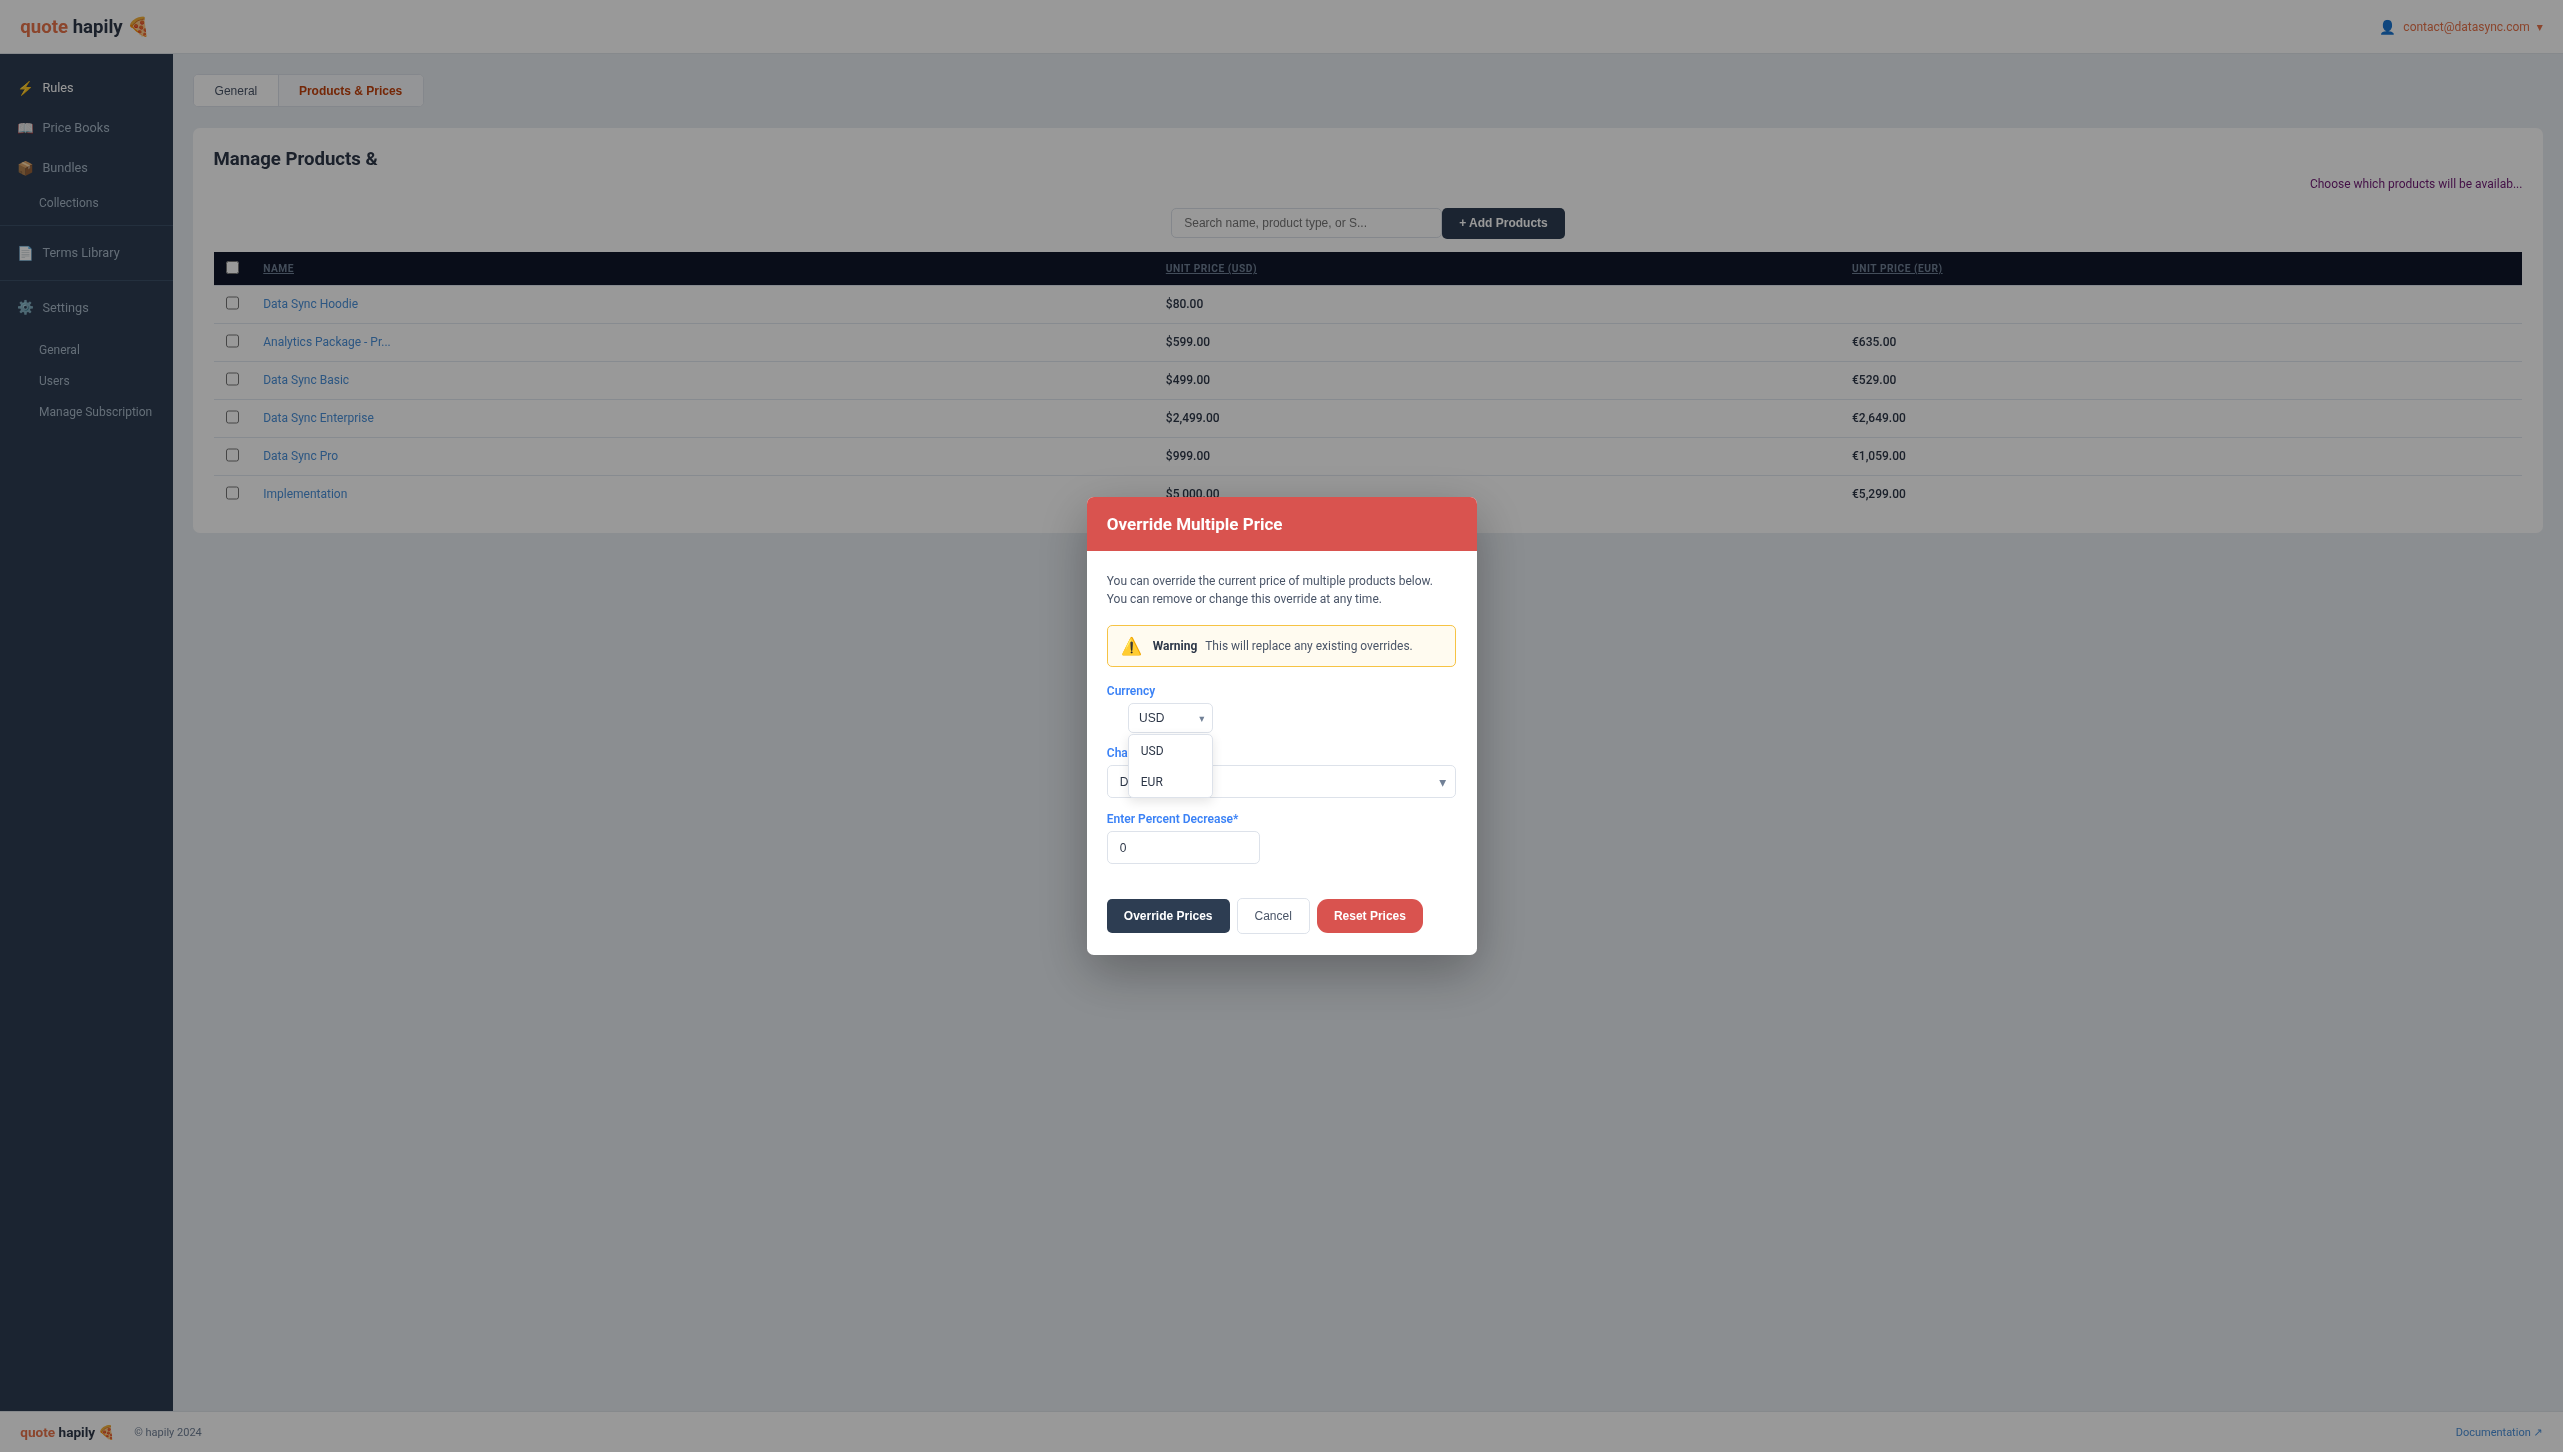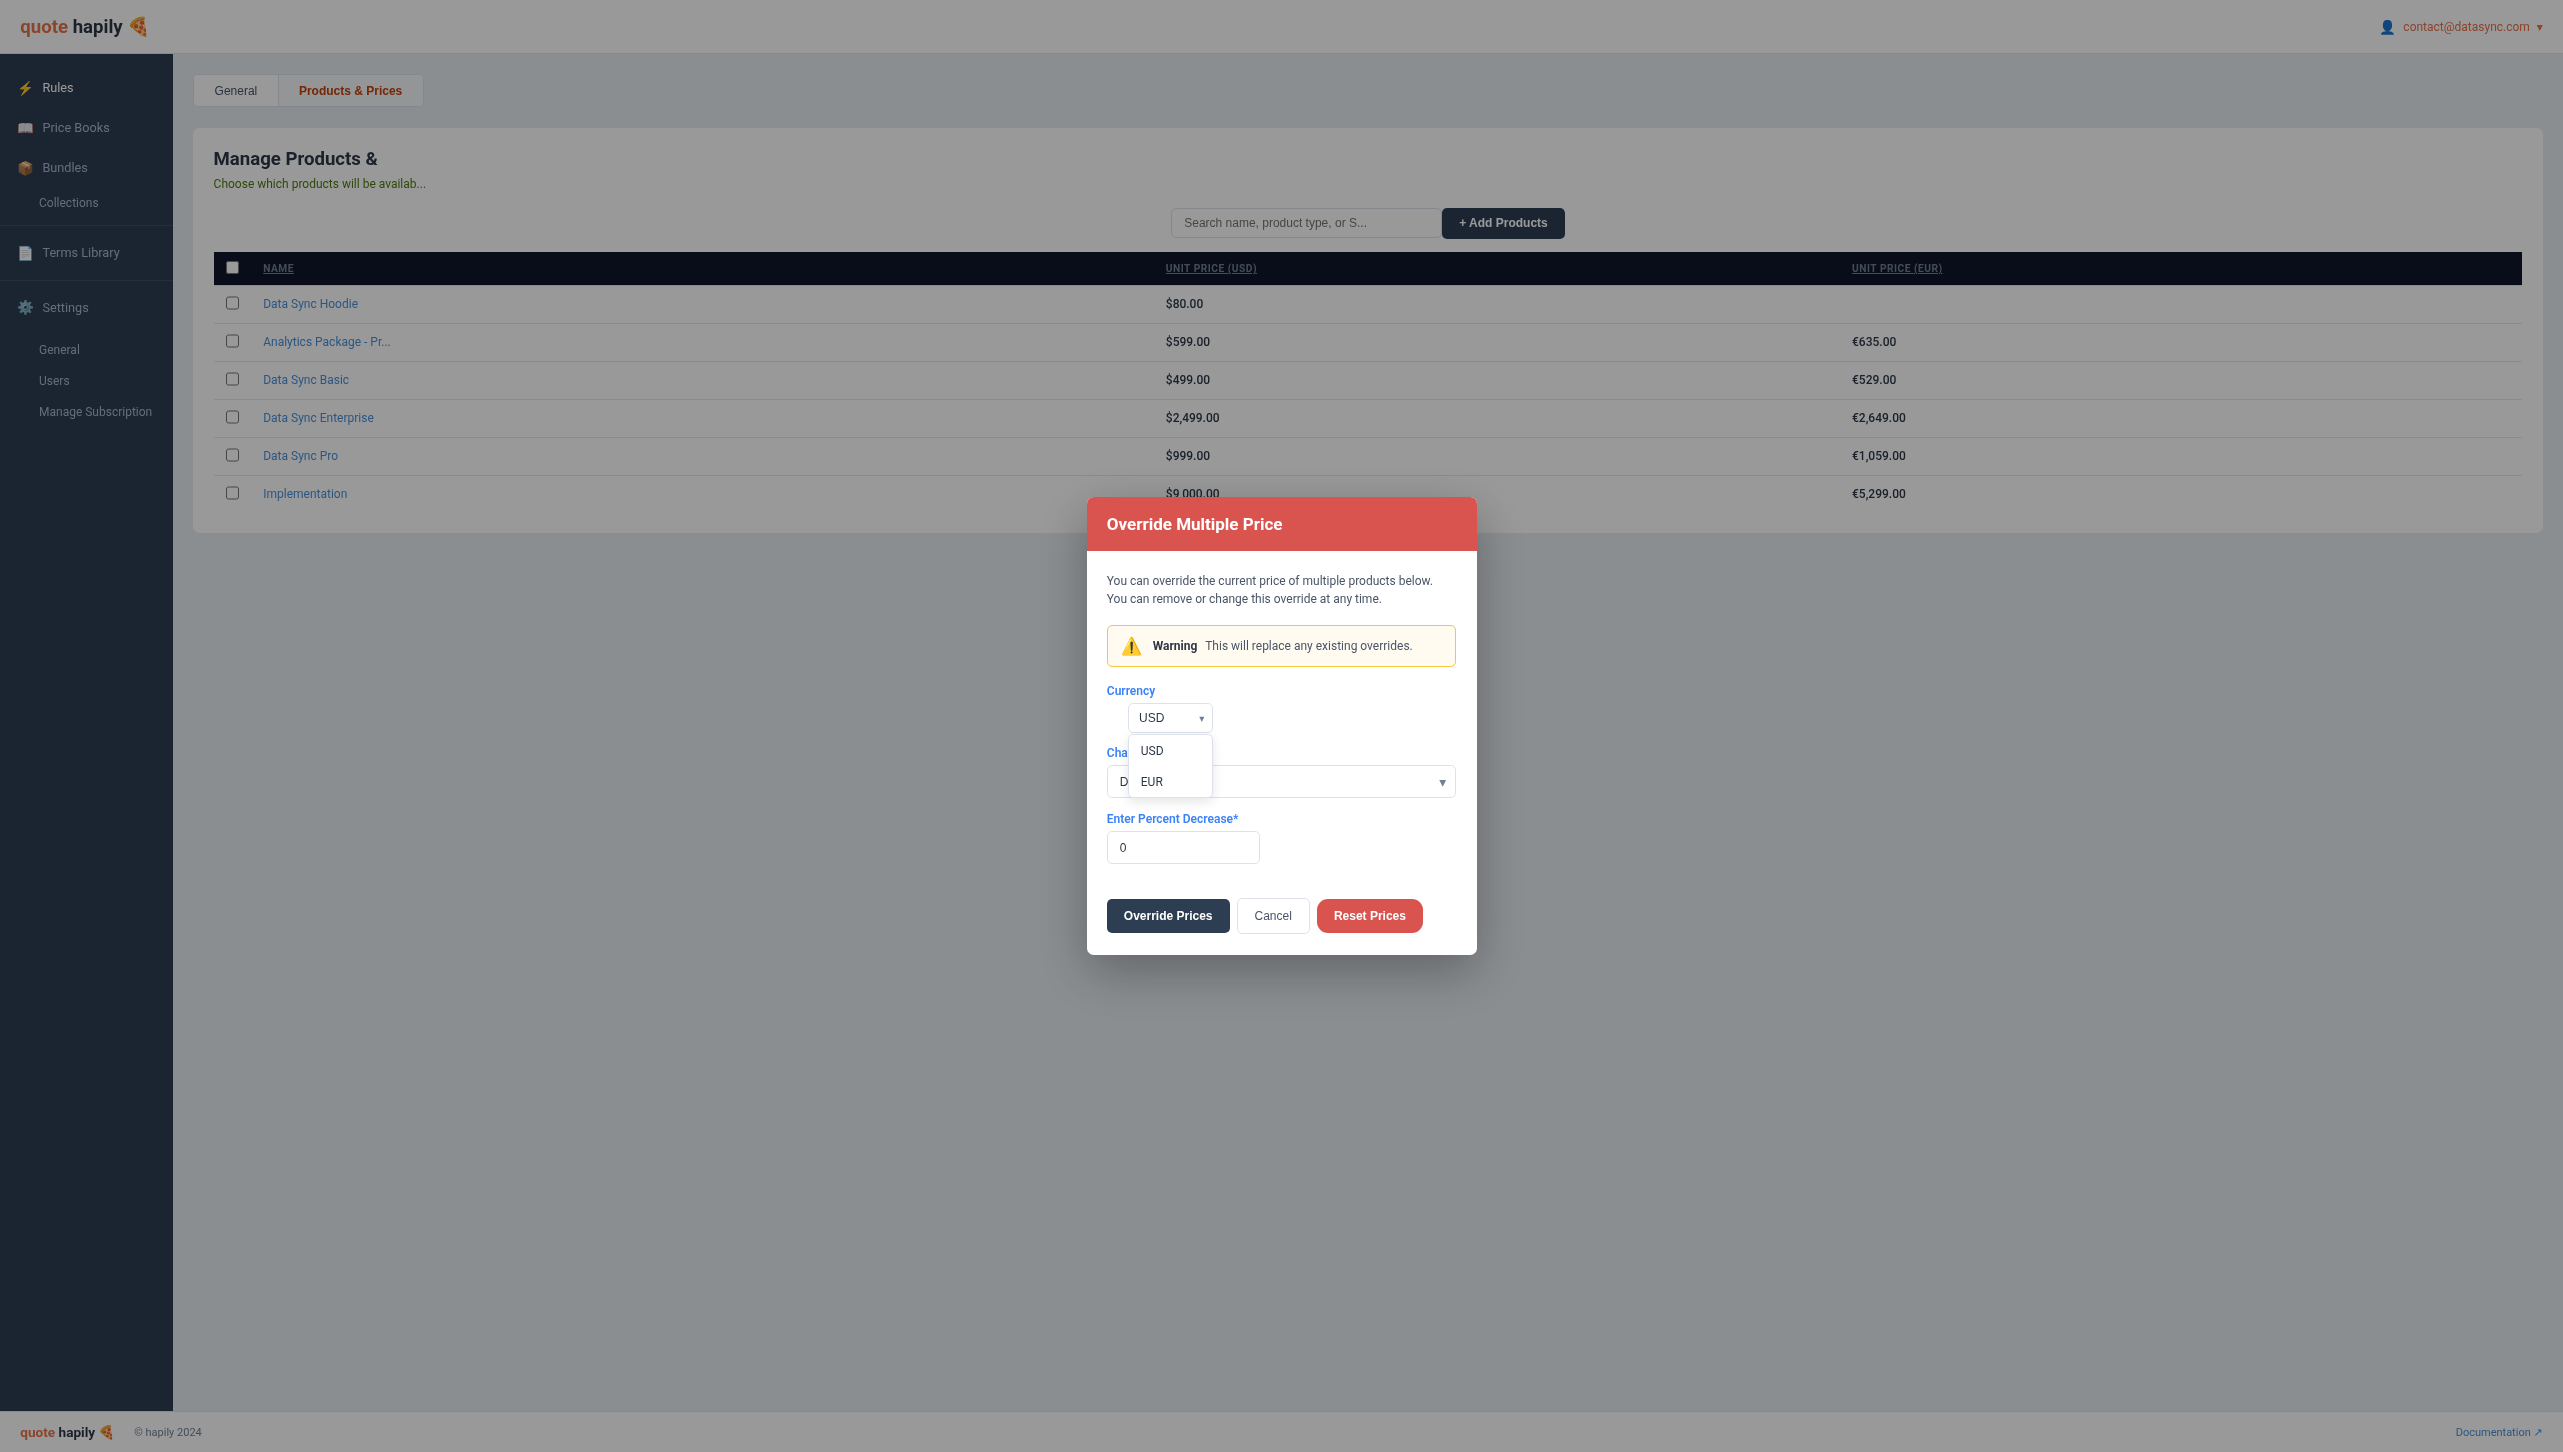--- a/index.html
+++ b/index.html
@@ -71,21 +71,21 @@
       background: #fff;
       border: none;
       cursor: pointer;
       border-right: 0.8px solid #dde2ea;
     }
     .tab-btn:last-child { border-right: none; }
     .tab-btn.active { background: #f7f9fc; font-weight: 600; color: #c2410c; }
 
     .page-section { background: #fff; border-radius: 6.8px; padding: 20.3px; }
     .page-title { font-size: 18.6px; font-weight: 700; color: #2d3748; margin-bottom: 6.8px; }
-    .page-subtitle { font-size: 12px; color: #4d7c0f; margin-bottom: 17px; }
+    .page-subtitle { font-size: 12px; color: #701a75; margin-bottom: 17px; text-align: right; }
 
     .toolbar { display: flex; justify-content: center; align-items: center; margin-bottom: 13.6px; }
     .search-input {
       padding: 6.8px 12px;
       border: 0.8px solid #dde2ea;
       border-radius: 5.1px;
       font-size: 12px;
       color: #4a5568;
       width: 271px;
       background: #fff;
@@ -427,21 +427,21 @@
       <td class="price">$999.00</td>
       <td class="price">€1,059.00</td>
     </tr>
             <tr>
       <td class="checkbox-cell">
         <input type="checkbox" class="checkbox" style="">
       </td>
       <td>
         <a href="#">Implementation</a>
       </td>
-      <td class="price">$9,000.00</td>
+      <td class="price">$5,000.00</td>
       <td class="price">€5,299.00</td>
     </tr>
           </tbody>
       </table>
 
     </div>
   </div>
 </div>
 
 <div class="modal-overlay">

